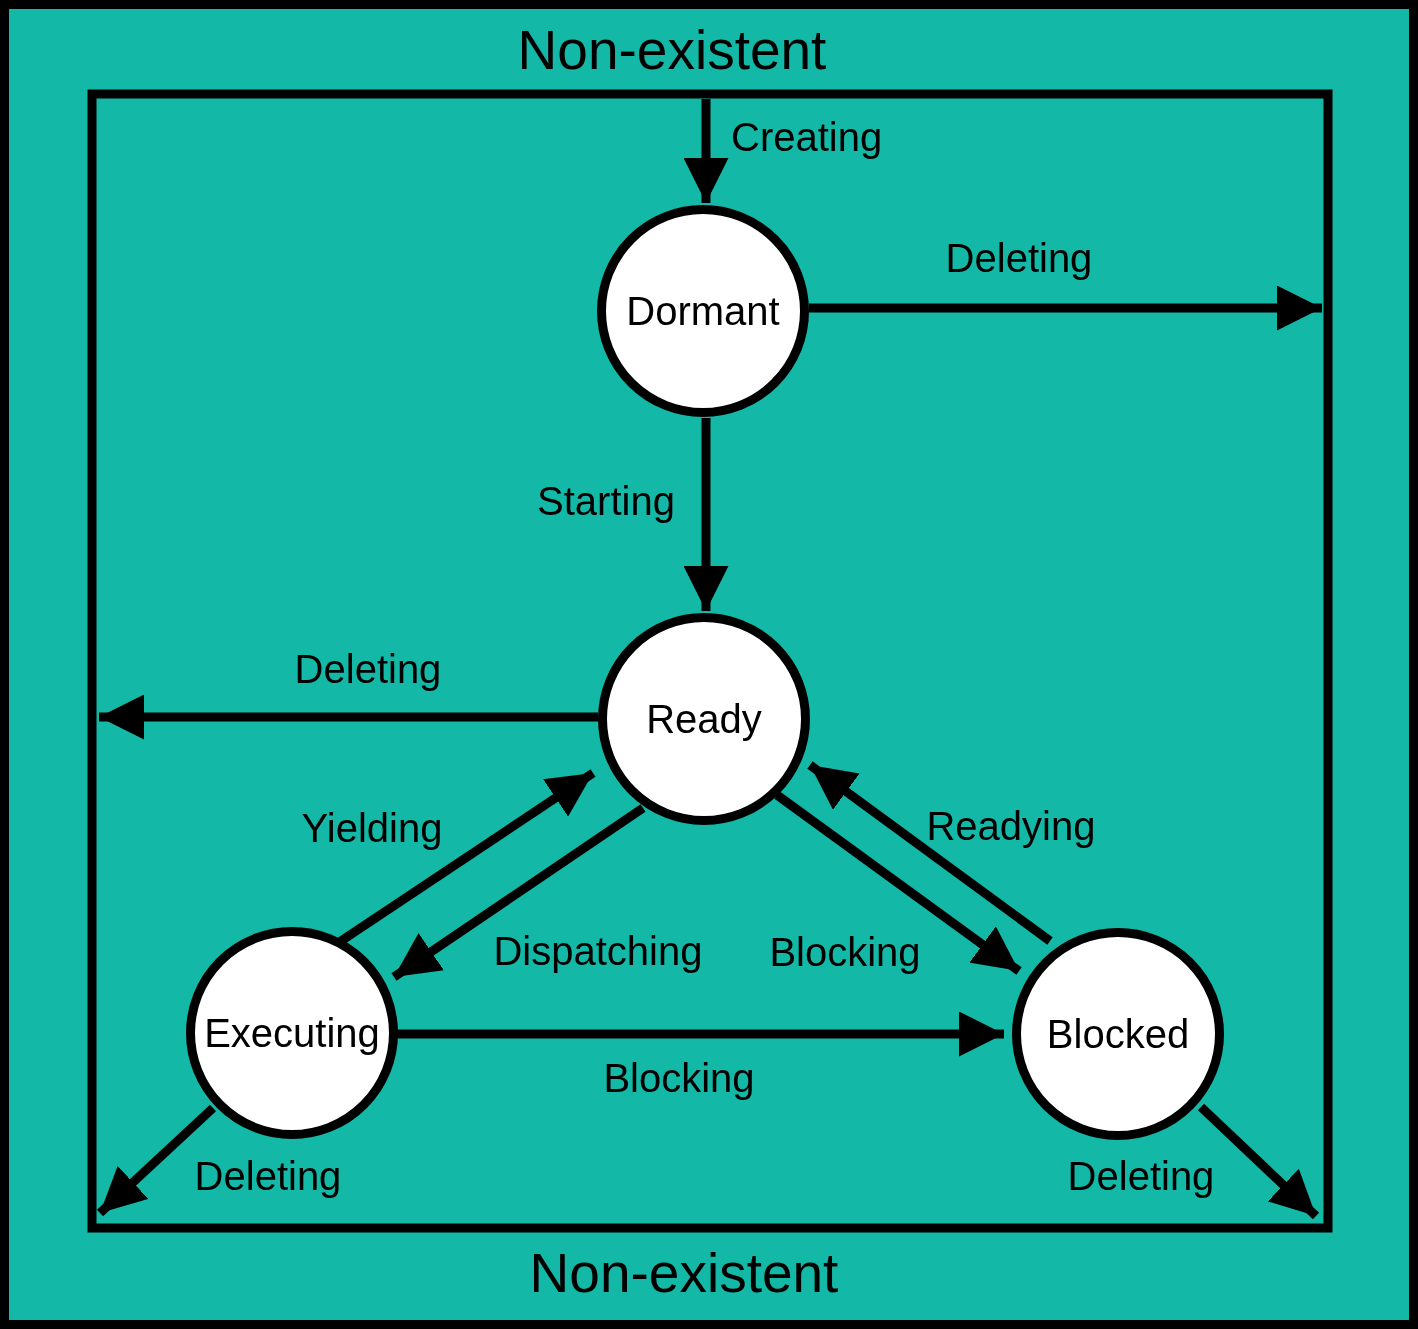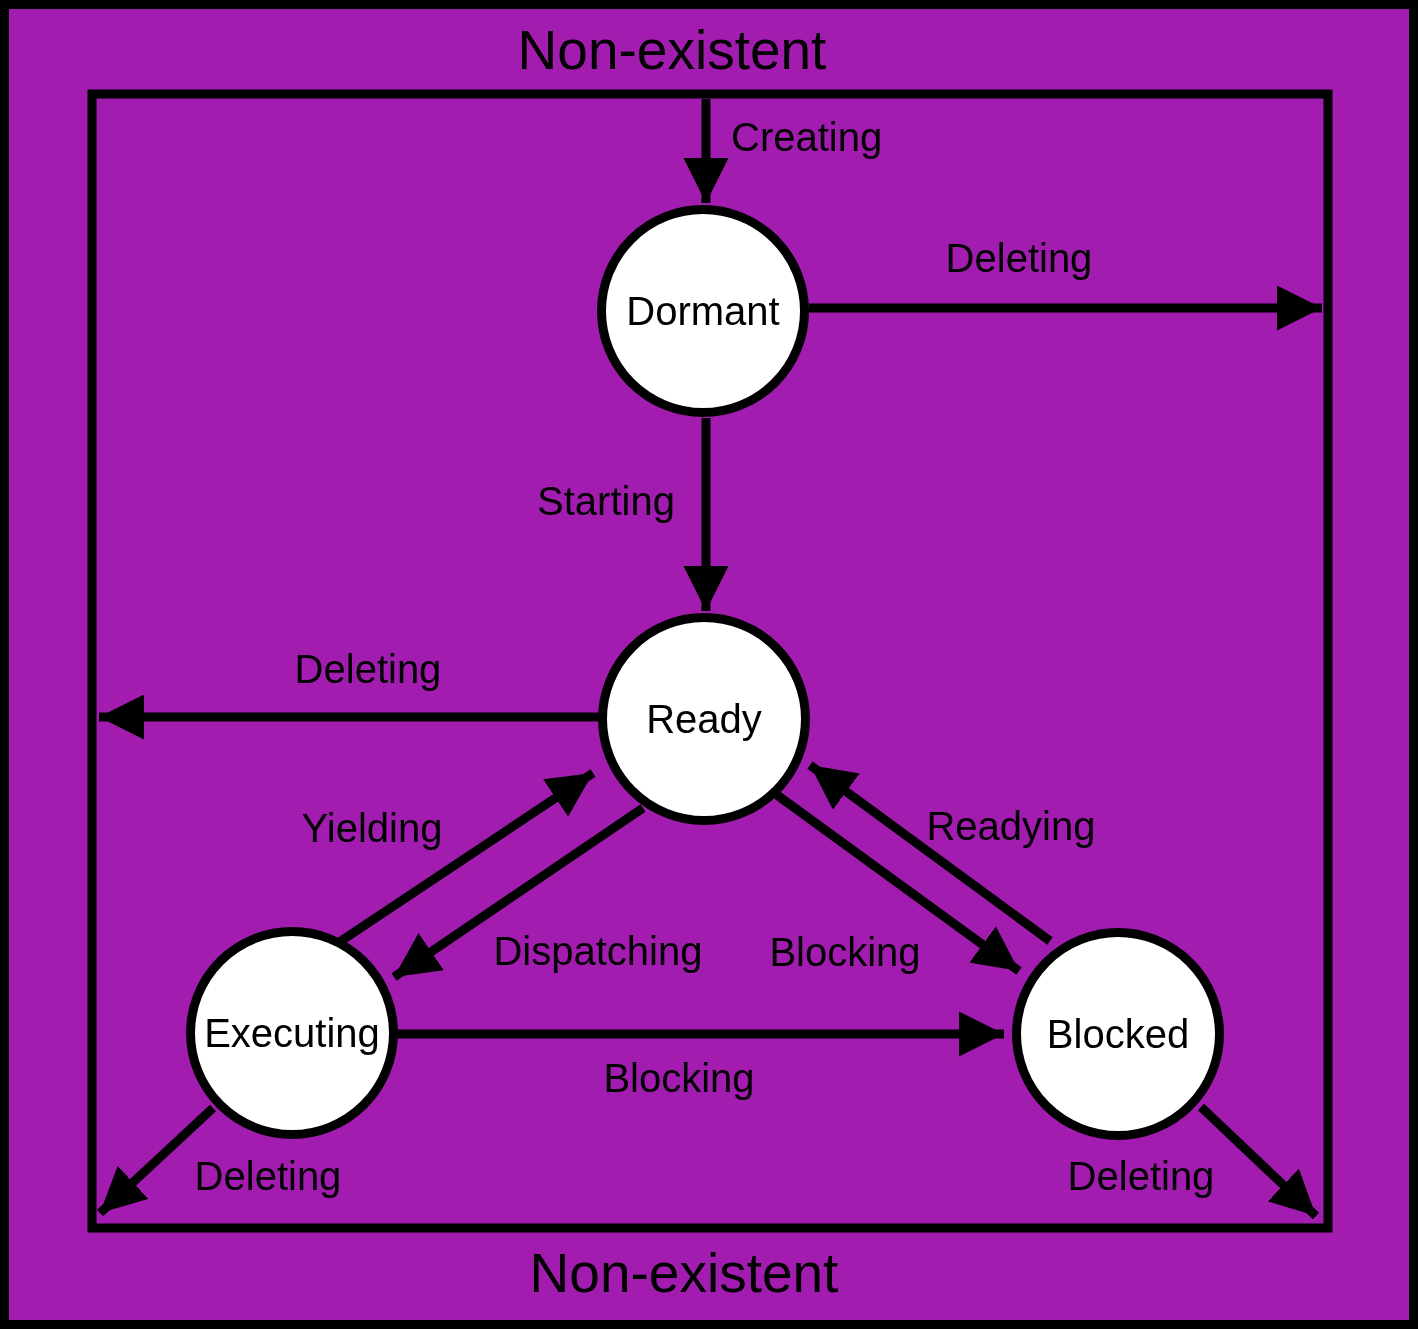--- a/index.html
+++ b/index.html
@@ -4,21 +4,21 @@
 <style>
   html, body {
     margin: 0;
     padding: 0;
     background: #ffffff;
   }
   .diagram-stage {
     position: relative;
     width: 1418px;
     height: 1329px;
-    background: #a21caf;
+    background: #14b8a6;
     font-family: "Liberation Sans", sans-serif;
   }
   svg {
     display: block;
   }
   .stroke {
     stroke: #000000;
     fill: none;
   }
   .node {

